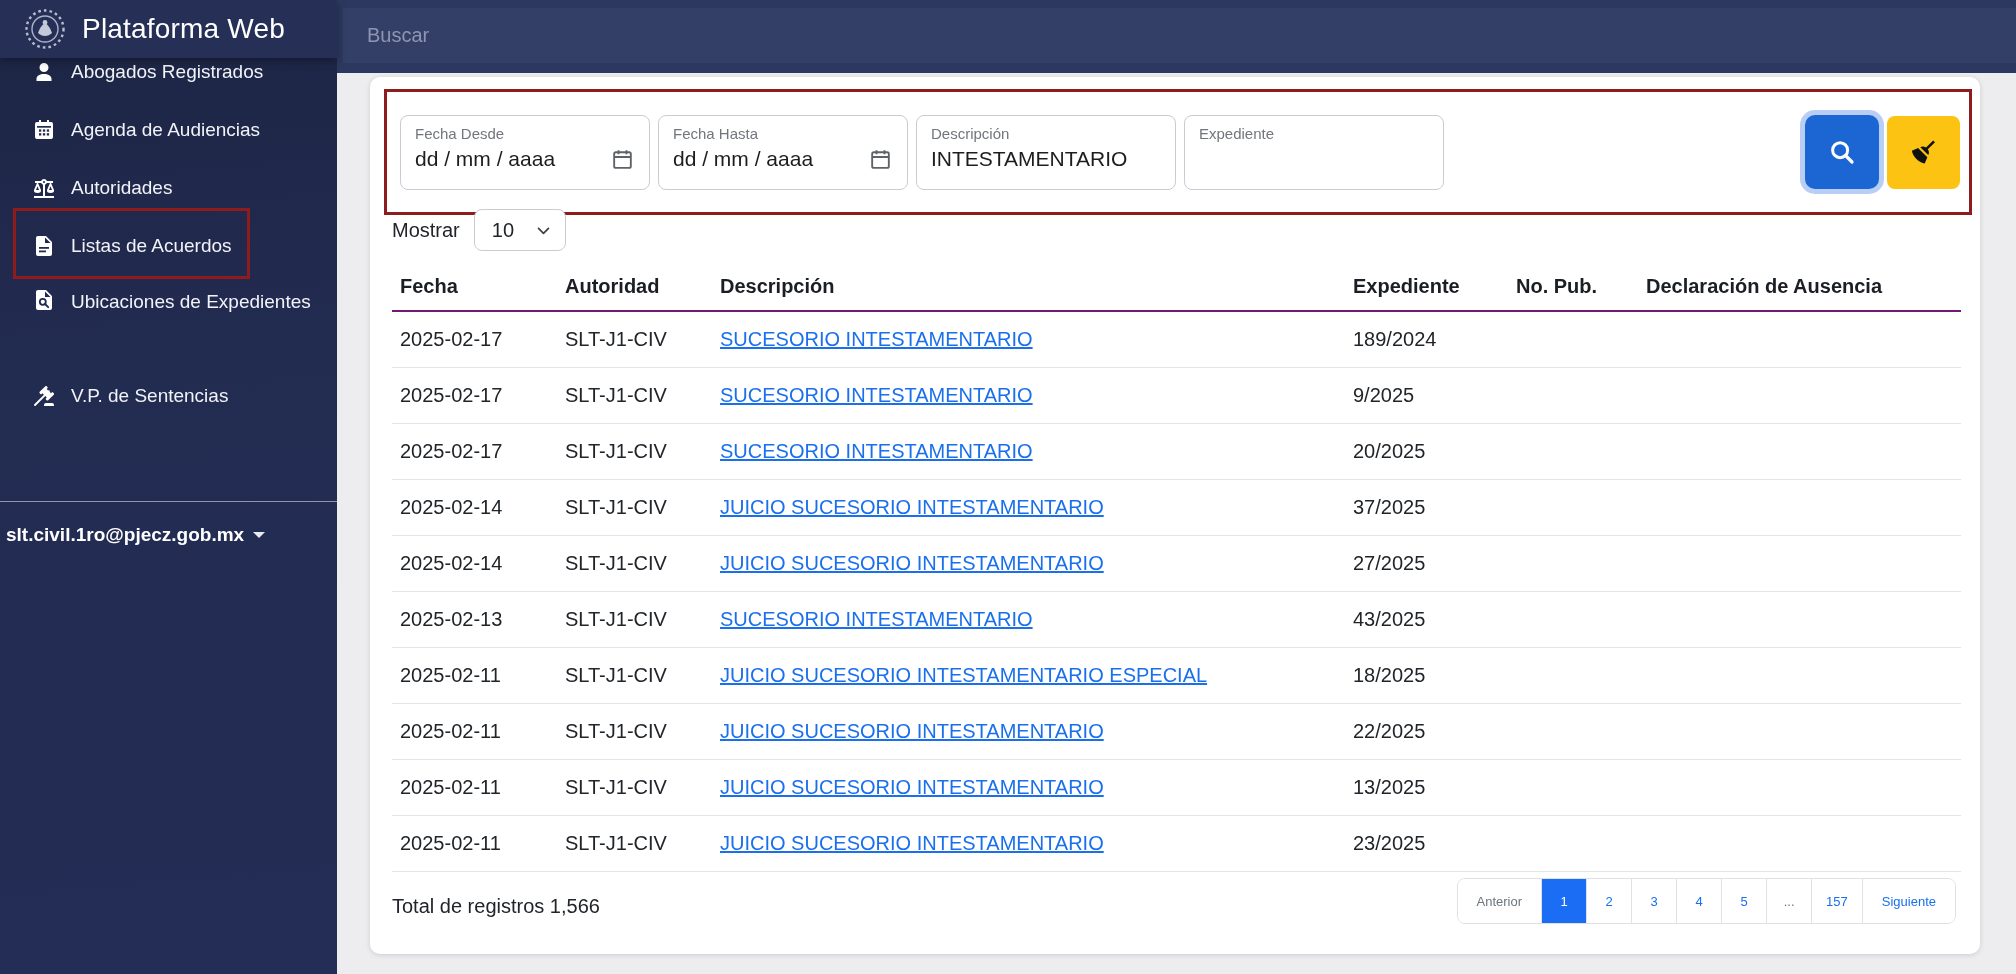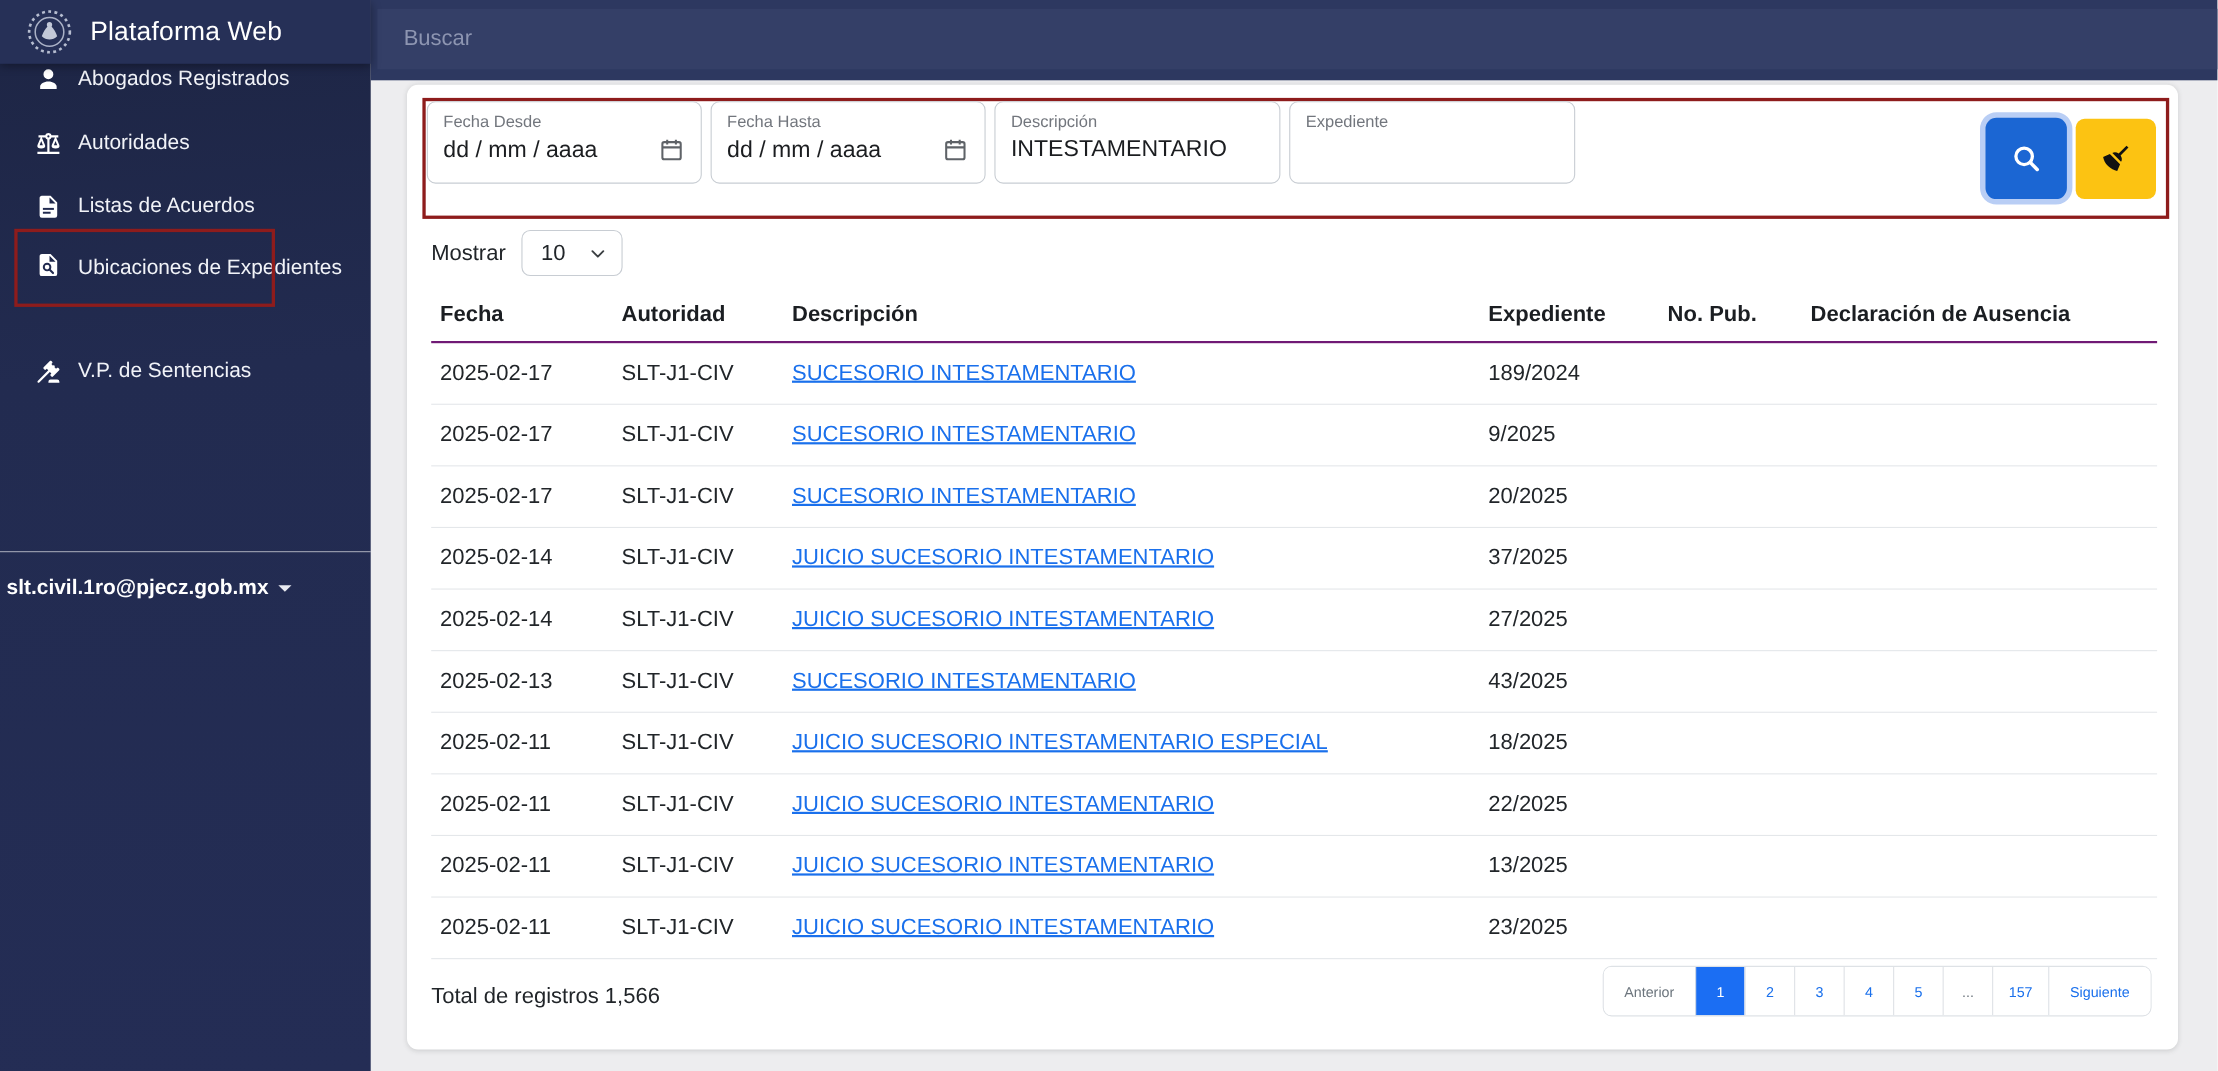--- a/index.html
+++ b/index.html
@@ -15,21 +15,21 @@
   .sidebar {
     position:absolute; top:0; left:0; bottom:0; width:337px;
     background:linear-gradient(175deg,#1d2544 0%, #222b50 35%, #242d55 100%);
     color:#fff; z-index:6;
   }
   .side-header {
     position:absolute; top:0; left:0; right:0; height:58px;
     background:#263057; display:flex; align-items:center; gap:16px;
     padding-left:24px; z-index:3; box-shadow:0 3px 8px rgba(0,0,0,.35);
   }
-  .brand { font-size:24px; font-weight:500; letter-spacing:.2px; color:#ffffff; }
+  .brand { font-size:28px; font-weight:500; letter-spacing:.2px; color:#ffffff; }
   .side-menu { position:absolute; top:43px; left:0; right:4px; z-index:1; }
   .menu-item {
     height:58px; display:flex; align-items:center; gap:15px;
     padding:0 8px; font-size:19px; font-weight:500; color:#f1f3f8; cursor:pointer;
   }
   .menu-item .micon { width:24px; height:24px; margin-left:24px; flex:none; }
   .menu-item.wrap2 {
     height:92px; display:block; padding:10px 20px 0 8px; line-height:34px;
   }
   .menu-item.wrap2 .micon { display:inline-block; vertical-align:-4px; margin-right:15px; }
@@ -55,22 +55,22 @@
   .search-input::placeholder { color:#8d95b1; }
 
   
   .card {
     position:absolute; left:370px; top:77px; width:1610px; height:877px;
     background:#fff; border-radius:10px; box-shadow:0 1px 5px rgba(60,64,67,.18);
   }
 
   
   .filter-box {
-    position:absolute; left:14px; top:12px; right:8px; height:110px;
-    border:3px solid #8e1c1c; display:flex; gap:8px; padding:0 9px 0 1px;
+    position:absolute; left:14px; top:12px; right:8px; height:126px;
+    border:3px solid #8e1c1c; display:flex; align-items:center; gap:8px; padding:0 9px 0 13px;
   }
   .field {
     width:250px; height:75px; border:1px solid #c8cdd3; border-radius:8px;
     padding:9px 14px; background:#fff; cursor:text;
   }
   .field.w260 { width:260px; }
   .f-label { font-size:15px; color:#72767d; }
   .f-value {
     font-size:21px; color:#1b1d20; margin-top:5px;
     display:flex; align-items:center; justify-content:space-between;
@@ -129,20 +129,35 @@
 <body>
 
 <div class="sidebar">
 
   <div class="side-menu">
     <div class="menu-item">
       <svg class="micon" viewBox="0 0 24 24">
           <path fill="#fff" d="M12 12a4.5 4.5 0 100-9 4.5 4.5 0 000 9zm0 2c-4.1 0-7.5 2.1-7.5 4.7V21h15v-2.3c0-2.6-3.4-4.7-7.5-4.7z"></path>
         </svg>
       <span>Abogados Registrados</span>
+    </div>
+    <div class="menu-item">
+      <svg class="micon" viewBox="0 0 24 24">
+          <path fill="#fff" d="M7 2h2v2h6V2h2v2h2a2 2 0 012 2v13a2 2 0 01-2 2H5a2 2 0 01-2-2V6a2 2 0 012-2h2V2z"></path>
+          <rect x="5" y="8" width="14" height="1.7" fill="#222b50"></rect>
+          <g fill="#222b50">
+            <rect x="7" y="11.4" width="2.3" height="2.3"></rect>
+            <rect x="10.9" y="11.4" width="2.3" height="2.3"></rect>
+            <rect x="14.8" y="11.4" width="2.3" height="2.3"></rect>
+            <rect x="7" y="15.2" width="2.3" height="2.3"></rect>
+            <rect x="10.9" y="15.2" width="2.3" height="2.3"></rect>
+            <rect x="14.8" y="15.2" width="2.3" height="2.3"></rect>
+          </g>
+        </svg>
+      <span>Agenda de Audiencias</span>
     </div>
     <div class="menu-item">
       <svg class="micon" viewBox="0 0 24 24">
           <path fill="#fff" d="M12,3C10.73,3 9.6,3.8 9.18,5H3V7H4.95L2,14C1.53,16 3,17 5.5,17C8,17 9.56,16 9,14L6.05,7H9.18C9.5,7.85 10.15,8.5 11,8.82V20H2V22H22V20H13V8.82C13.85,8.5 14.5,7.85 14.82,7H17.95L15,14C14.53,16 16,17 18.5,17C21,17 22.56,16 22,14L19.05,7H21V5H14.82C14.4,3.8 13.27,3 12,3M12,5A1,1 0 0,1 13,6A1,1 0 0,1 12,7A1,1 0 0,1 11,6A1,1 0 0,1 12,5M5.5,10.25L7,14H4L5.5,10.25M18.5,10.25L20,14H17L18.5,10.25Z"></path>
         </svg>
 
       <span>Autoridades</span>
     </div>
     <div class="menu-item">
       <svg class="micon" viewBox="0 0 24 24">

